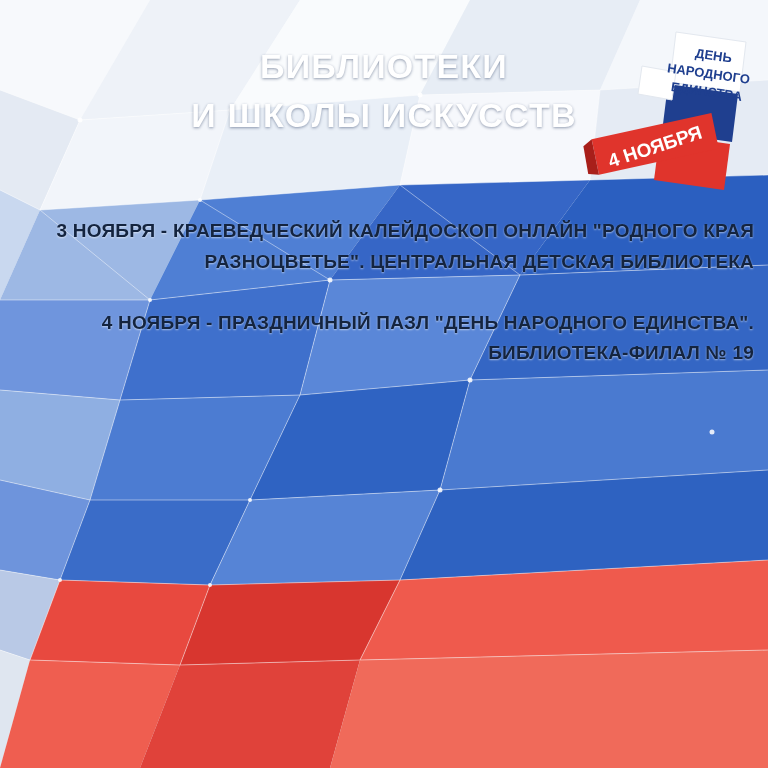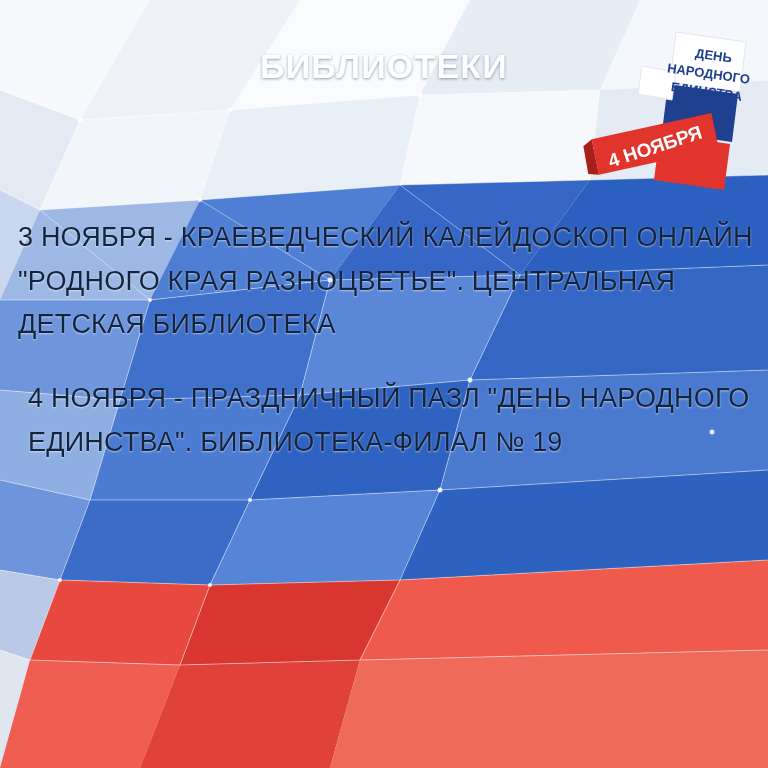--- a/index.html
+++ b/index.html
@@ -52,26 +52,27 @@
   .emblem svg { display: block; }
 
   .events {
     position: absolute;
     top: 216px;
     left: 18px;
     width: 736px;
   }
   .event {
     color: #14243f;
-    font-weight: normal;
-    font-size: 27px;
+    font-weight: bold;
+    font-size: 19px;
     letter-spacing: 0.2px;
     line-height: 1.62;
     margin-bottom: 21px;
     text-shadow: 0 1px 2px rgba(255,255,255,0.55);
+    text-align: right;
   }
   .e1 { margin-bottom: 30px; }
   .e2 { margin-bottom: 24px; }
   .e3 { margin-bottom: 36px; }
   .e4 { margin-bottom: 0; }
   .indent { padding-left: 10px; }
 </style>
 </head>
 <body>
 
@@ -154,20 +155,21 @@
       <circle cx="210" cy="585" r="2"></circle>
       <circle cx="712" cy="432" r="2.5"></circle>
       <circle cx="60" cy="580" r="2"></circle>
     </g>
   </svg>
 
   <div class="content">
 
     <div class="title">
       <span>БИБЛИОТЕКИ</span>
+      <span class="line2">И ШКОЛЫ ИСКУССТВ</span>
     </div>
 
     <div class="emblem">
       <svg viewBox="0 0 170 175" width="170" height="175">
 
         <polygon points="96,6 166,16 160,66 90,56" fill="#ffffff" stroke="#e3e8ef" stroke-width="1"></polygon>
 
         <polygon points="88,58 158,68 152,116 82,106" fill="#1f3f8f"></polygon>
 
         <polygon points="80,108 150,118 144,164 74,154" fill="#e0342c"></polygon>

